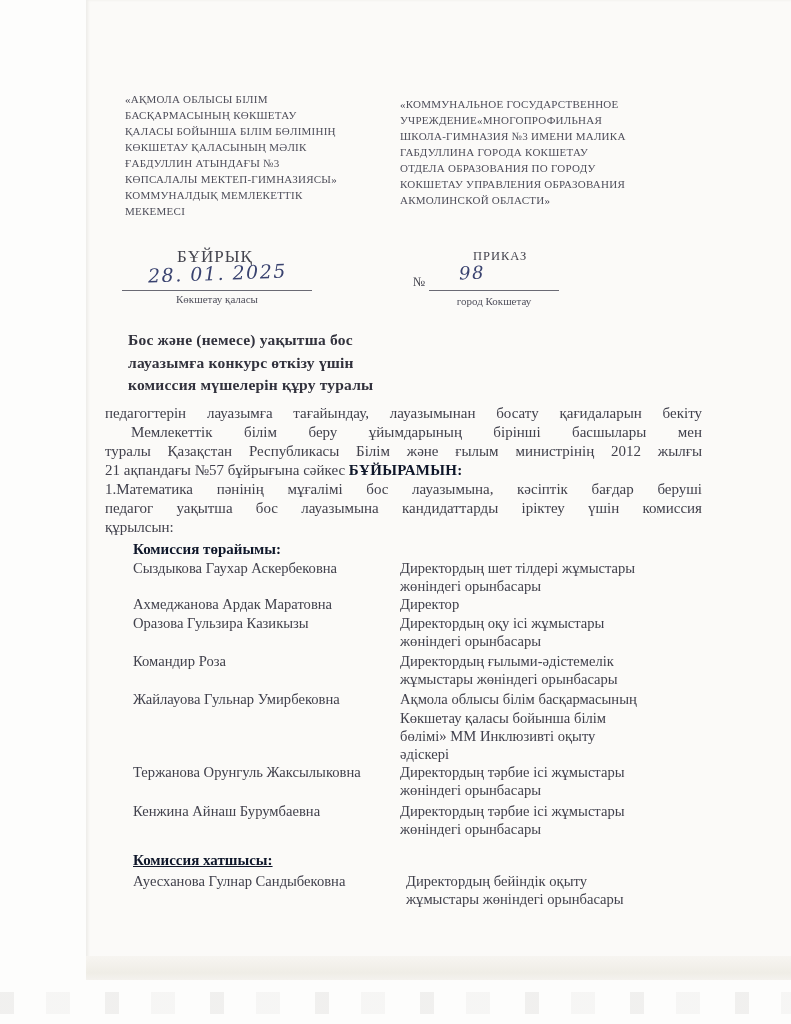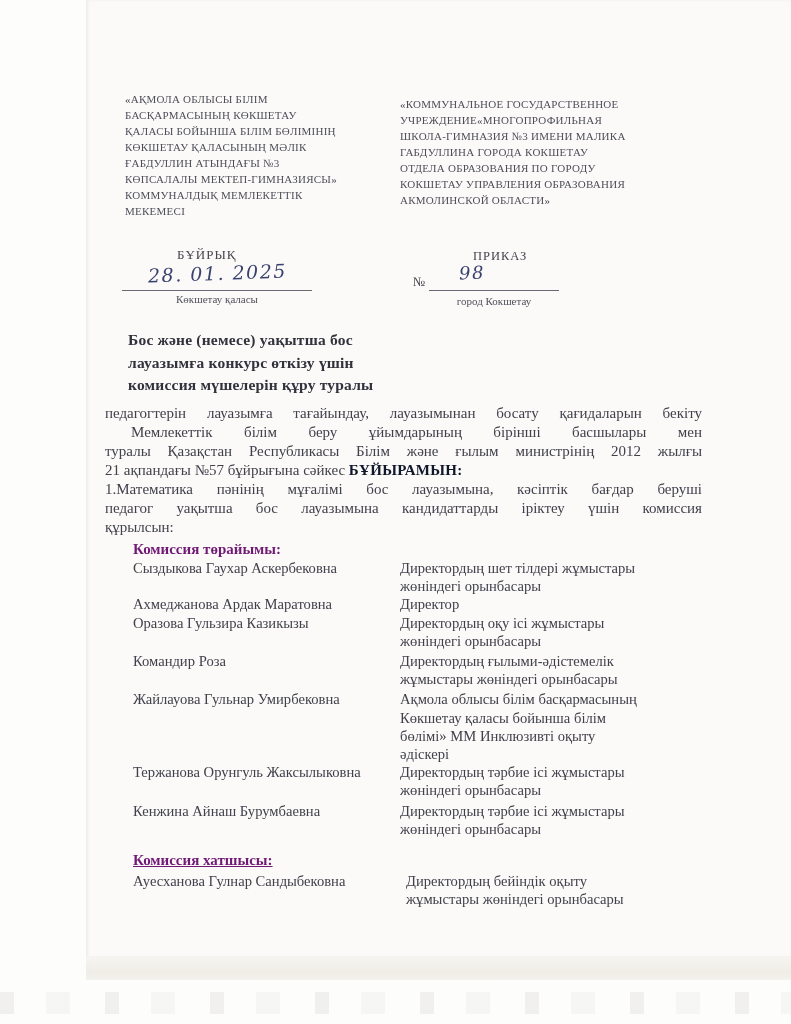--- a/index.html
+++ b/index.html
@@ -31,21 +31,21 @@
   .letterhead{
     position:absolute;left:125px;top:91px;
     display:flex;gap:12px;
     color:#4e4e5a;
     font-size:11px;line-height:16px;letter-spacing:.25px;
   }
   .lh-col{white-space:pre-line;}
   .lh-kk{width:263px;}
   .lh-ru{width:268px;margin-top:5px;}
   
-  .order-kk{position:absolute;left:177px;top:247px;font-size:13px;letter-spacing:1px;color:#45454f;}
+  .order-kk{position:absolute;left:177px;top:247px;font-size:17px;letter-spacing:1px;color:#45454f;}
   .order-ru{position:absolute;left:473px;top:249px;font-size:12.5px;letter-spacing:1px;color:#45454f;}
   
   .date-box{position:absolute;left:122px;top:262px;width:190px;height:28px;
     border-bottom:1.4px solid #6a6a74;text-align:center;}
   .num-sign{position:absolute;left:413px;top:274px;font-size:13px;color:#45454f;}
   .num-box{position:absolute;left:429px;top:262px;width:130px;height:28px;
     border-bottom:1.4px solid #6a6a74;text-align:left;}
   .hand{
     display:inline-block;
     font-family:"DejaVu Serif", serif;
@@ -69,21 +69,21 @@
   
   .content{
     position:absolute;left:105px;top:404px;width:597px;
     font-size:15px;line-height:19px;color:#41414c;
   }
   .jline{text-align:justify;text-align-last:justify;}
   .nline{text-align:left;}
   .indent{text-indent:26px;}
   .content b{color:#0f172a;letter-spacing:.3px;}
   
-  .sec-h{font-weight:bold;font-size:15px;line-height:19px;color:#701a75;margin-left:28px;}
+  .sec-h{font-weight:bold;font-size:15px;line-height:19px;color:#0f172a;margin-left:28px;}
   .sec-h.mt1{margin-top:3px;}
   .sec-h.mt2{margin-top:7px;}
   .sec-h.mt3{margin-top:13px;margin-bottom:2px;text-decoration:underline;}
   .mrow{display:grid;grid-template-columns:267px 1fr;margin-left:28px;
     font-size:14.6px;line-height:18.2px;}
   .mrow.gap{margin-top:2px;}
   .mname,.mrole{white-space:pre-line;}
   .mrole.ind{padding-left:6px;}
 </style>
 </head>

